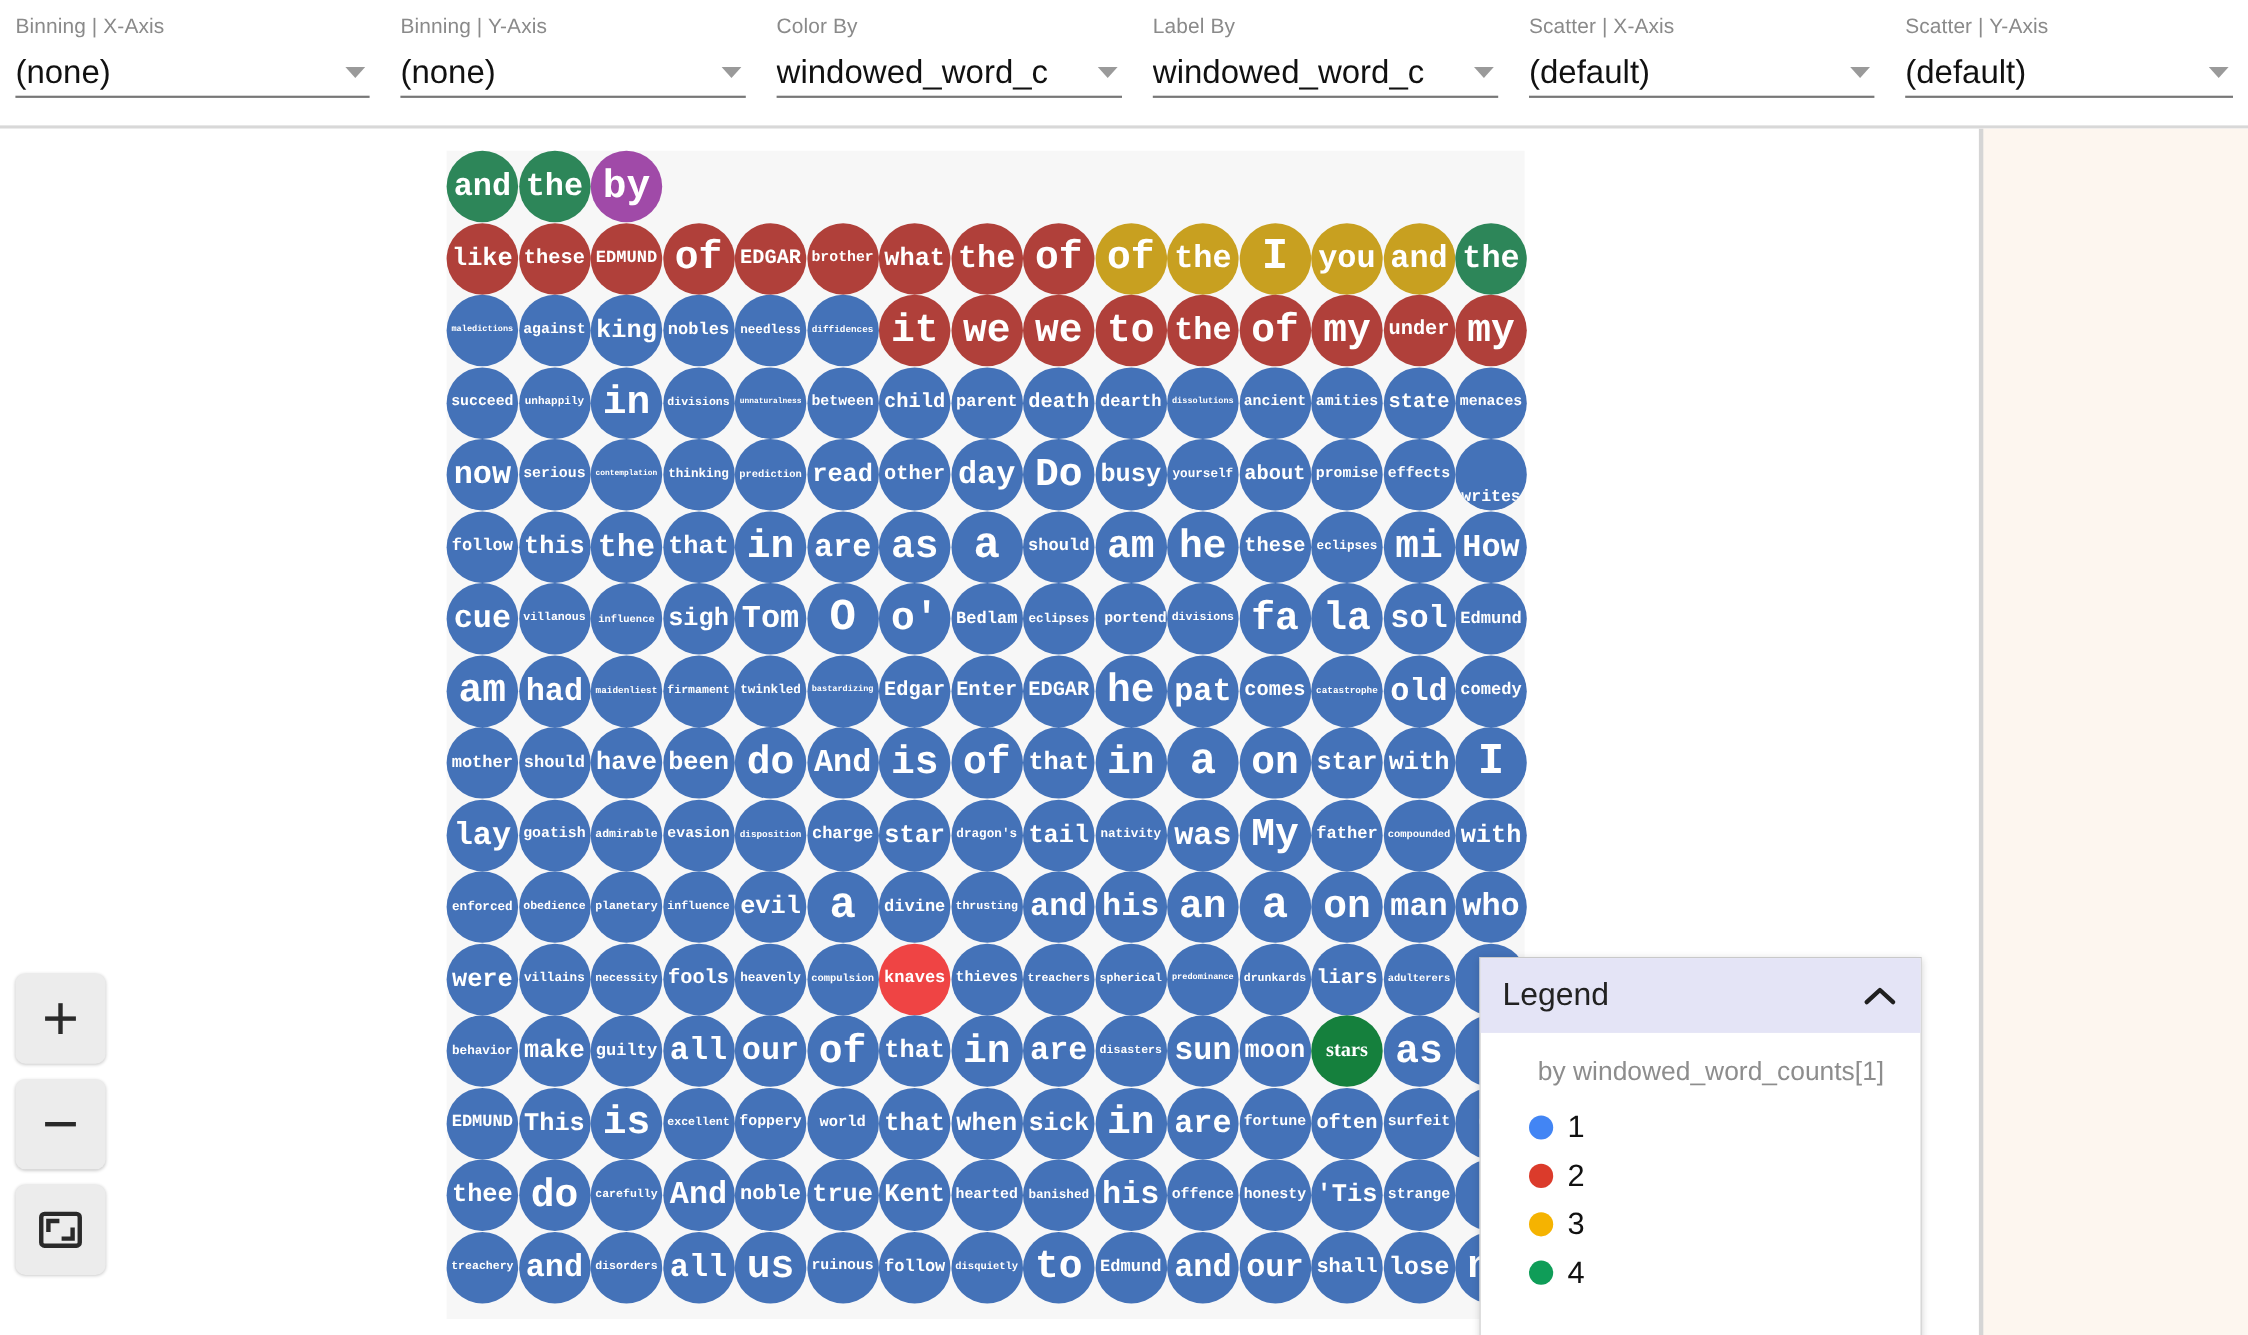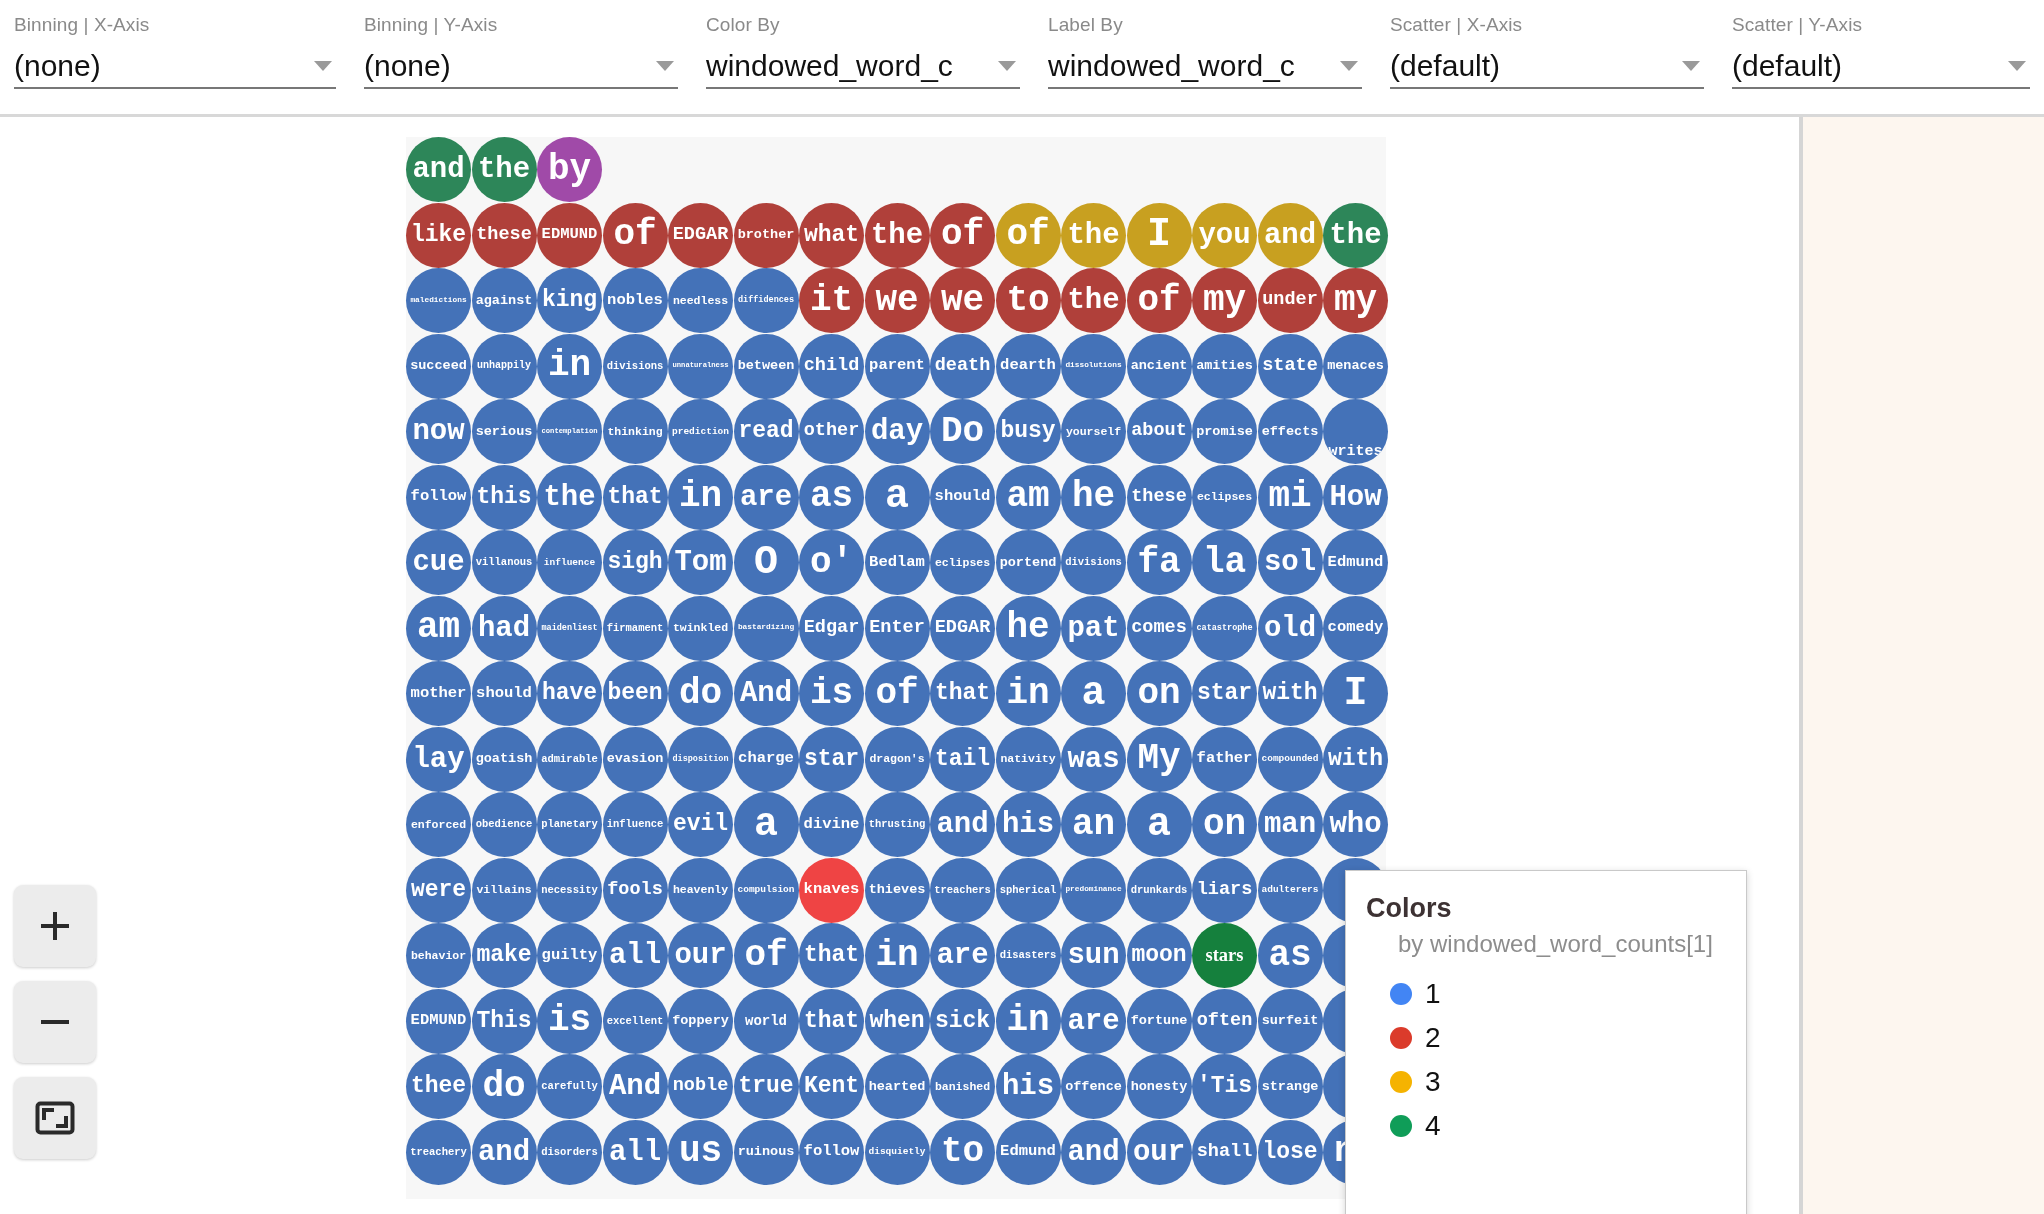--- a/index.html
+++ b/index.html
@@ -446,21 +446,21 @@
         </div>
         <div class="bubble" title="o'" style="left: 393px; width: 65px; height: 65px; background: rgb(68, 114, 184);">
           <span style="font-size: 36px;">o'</span>
         </div>
         <div class="bubble" title="Bedlam" style="left: 458.5px; width: 65px; height: 65px; background: rgb(68, 114, 184);">
           <span style="font-size: 15.5px;">Bedlam</span>
         </div>
         <div class="bubble" title="eclipses" style="left: 524px; width: 65px; height: 65px; background: rgb(68, 114, 184);">
           <span style="font-size: 11.5px;">eclipses</span>
         </div>
-        <div class="bubble" title="portend" style="left: 589.5px; width: 65px; height: 65px; background: rgb(68, 114, 184);">
+        <div class="bubble" title="portend" style="left: 589.5px; width: 65px; height: 65px; background: rgb(68, 114, 184); justify-content: flex-end;">
           <span style="font-size: 13.5px;">portend</span>
         </div>
         <div class="bubble" title="divisions" style="left: 655px; width: 65px; height: 65px; background: rgb(68, 114, 184);">
           <span style="font-size: 10.5px;">divisions</span>
         </div>
         <div class="bubble" title="fa" style="left: 720.5px; width: 65px; height: 65px; background: rgb(68, 114, 184);">
           <span style="font-size: 36px;">fa</span>
         </div>
         <div class="bubble" title="la" style="left: 786px; width: 65px; height: 65px; background: rgb(68, 114, 184);">
           <span style="font-size: 36px;">la</span>
@@ -912,22 +912,27 @@
     <div class="zoom-btn">
       <svg width="40" height="34" viewBox="0 0 40 34">
         <rect x="2.5" y="2.5" width="35" height="29" rx="3" fill="none" stroke="#2a2a2a" stroke-width="4"></rect>
         <path d="M9 19 L9 9 L19 9" fill="none" stroke="#2a2a2a" stroke-width="4"></path>
         <path d="M31 15 L31 25 L21 25" fill="none" stroke="#2a2a2a" stroke-width="4"></path>
       </svg>
     </div>
   </div>
 
   <div id="legend">
+    <div id="legend-header">
+      <div id="legend-title">Legend</div>
+      <svg width="30" height="19" viewBox="0 0 30 19">
+        <path d="M3 15 L15 4 L27 15" fill="none" stroke="#202020" stroke-width="4" stroke-linecap="round" stroke-linejoin="round"></path>
+      </svg>
+    </div>
     <div id="legend-body">
-      <div id="legend-section-title">Colors</div>
       <div id="legend-subtitle">by windowed_word_counts[1]</div>
       <div id="legend-items">
           <div class="legend-item">
             <span class="legend-swatch" style="background: rgb(66, 133, 244);"></span>
             <span class="legend-label">1</span>
           </div>
           <div class="legend-item">
             <span class="legend-swatch" style="background: rgb(219, 59, 43);"></span>
             <span class="legend-label">2</span>
           </div>

